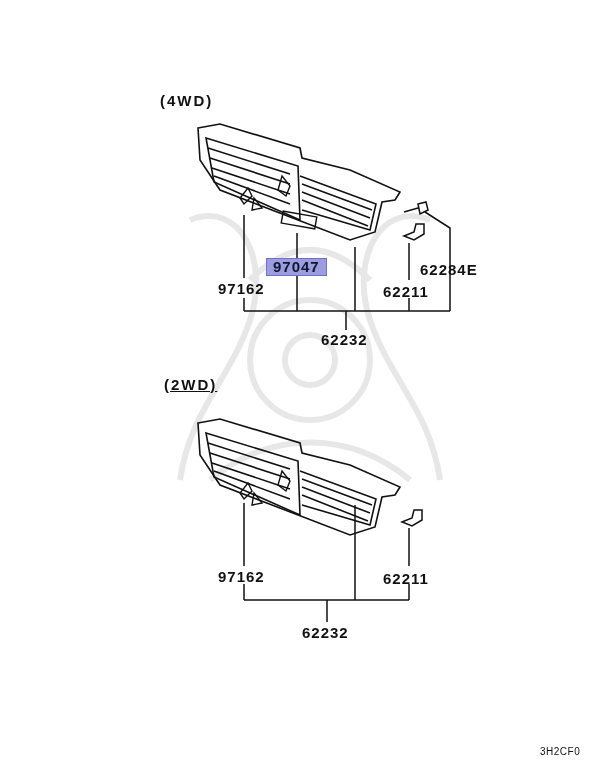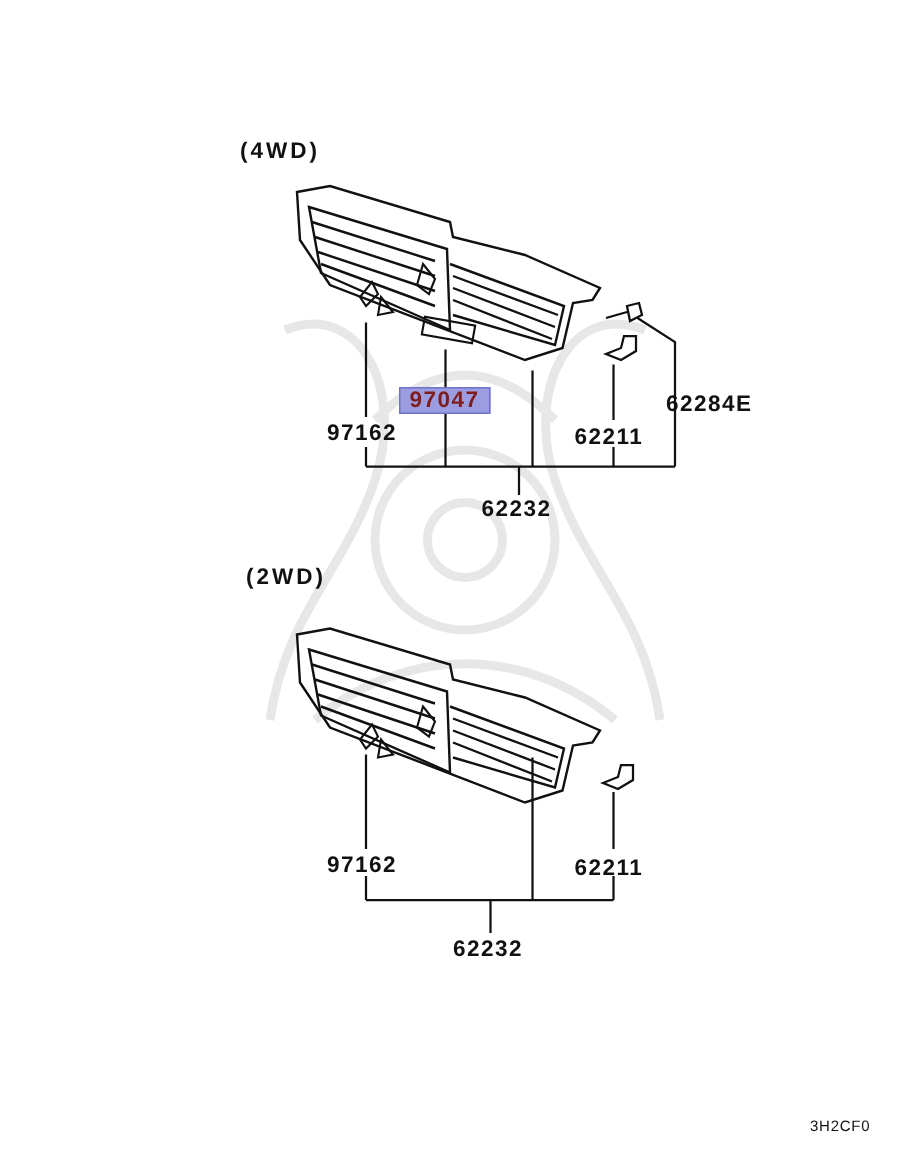--- a/index.html
+++ b/index.html
@@ -2,21 +2,21 @@
 <html><head>
 <meta charset="utf-8">
 <style>
   html, body { margin:0; padding:0; background:#ffffff; }
   body { width:609px; height:768px; position:relative; overflow:hidden;
          font-family:"Liberation Sans", sans-serif; color:#111; }
   .stage { position:absolute; left:0; top:0; width:512px; height:768px; }
   .watermark { position:absolute; left:150px; top:180px; width:320px; height:340px; opacity:0.09; }
   .section-title { position:absolute; font-weight:bold; font-size:15px; letter-spacing:2px; }
   .part-label { position:absolute; font-weight:bold; font-size:15px; letter-spacing:1px; line-height:16px; cursor:pointer; }
-  .part-label.hl { background:#9b9de0; border:1px solid #6f72c8; padding:0 6px; color:#7f1d1d; }
+  .part-label.hl { background:#9b9de0; border:1px solid #6f72c8; padding:0 6px; color:#0f172a; }
   .diagram-code { position:absolute; font-weight:normal; font-size:10px; letter-spacing:0.5px; }
   svg.lines { position:absolute; left:0; top:0; }
   .grille { position:absolute; }
 </style>
 </head>
 <body>
 
 <div class="stage">
 
   <svg class="watermark" viewBox="0 0 320 340">
@@ -77,25 +77,25 @@
       <line x1="355" y1="505" x2="355" y2="600"></line>
       <line x1="409" y1="528" x2="409" y2="566"></line>
       <line x1="409" y1="584" x2="409" y2="600"></line>
       <line x1="244" y1="600" x2="409" y2="600"></line>
       <line x1="327" y1="600" x2="327" y2="622"></line>
     </g>
   </svg>
 
   <div class="part-label hl" style="left:266px;top:258px;">97047</div>
   <div class="part-label" style="left:218px;top:281px;">97162</div>
-  <div class="part-label" style="left:444px;top:262px;">62284E</div>
+  <div class="part-label" style="left:420px;top:262px;">62284E</div>
   <div class="part-label" style="left:383px;top:284px;">62211</div>
   <div class="part-label" style="left:321px;top:332px;">62232</div>
 
-  <div class="section-title" style="left:164px;top:376px;">(2WD)</div>
+  <div class="section-title" style="left:164px;top:376px;text-decoration:underline;">(2WD)</div>
 
   <svg class="grille" style="left:190px;top:415px;" width="220" height="130" viewBox="0 0 220 130">
     <g fill="none" stroke="#111" stroke-width="1.6">
       <path d="M8 8 L30 4 L110 28 L112 38 L160 50 L210 72 L205 80 L192 82 L185 112 L160 120 L30 70 L10 40 Z"></path>
       <path d="M16 18 L108 46 L110 100 L24 62 Z"></path>
       <path d="M110 56 L186 84 L180 110 L112 90"></path>
       <path d="M18 28 L100 54 M20 38 L100 64 M22 48 L100 74 M24 56 L100 84"></path>
       <path d="M112 64 L182 90 M112 72 L180 98 M112 80 L178 106"></path>
     </g>
     <g fill="none" stroke="#111" stroke-width="1.4">

